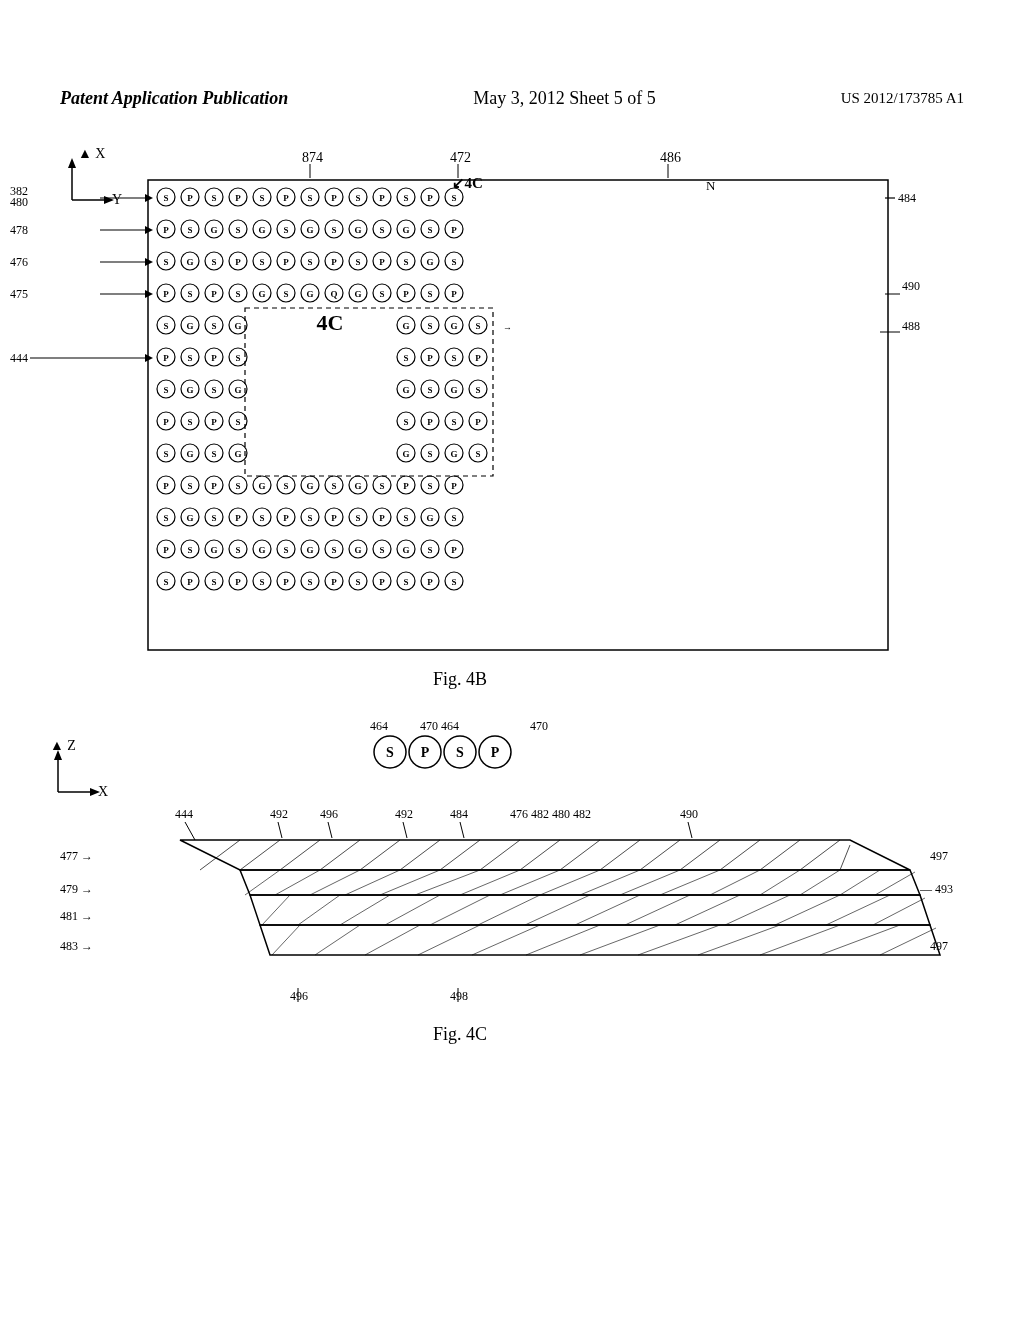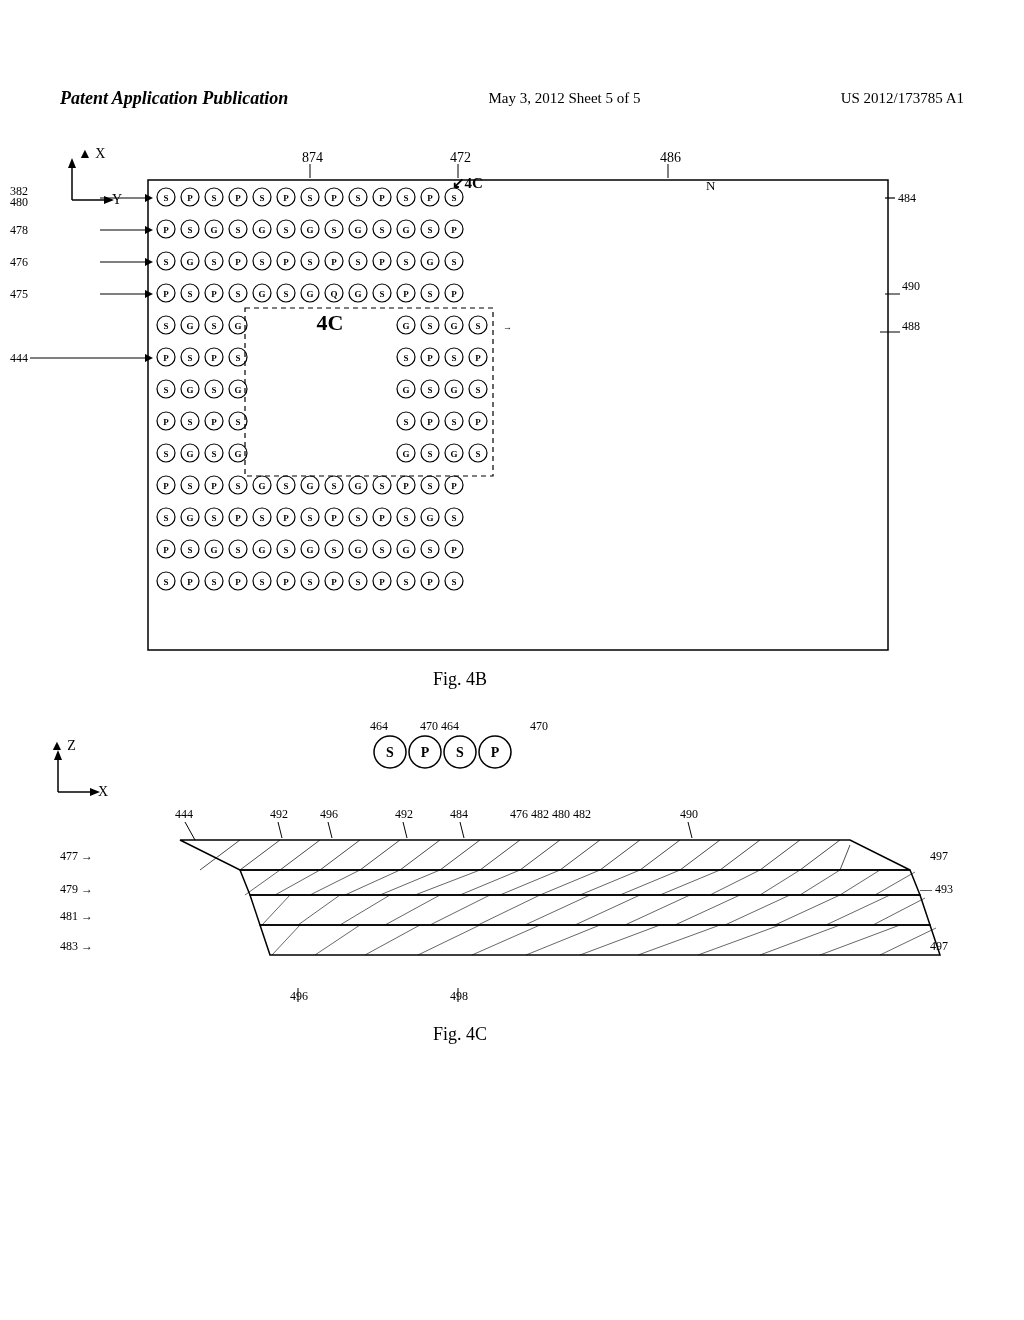--- a/index.html
+++ b/index.html
@@ -23,21 +23,21 @@
       align-items: center;
       padding: 0 60px;
       margin-top: 48px;
     }
     .header-left {
       font-size: 18px;
       font-weight: bold;
       font-style: italic;
     }
     .header-center {
-      font-size: 15px;
+      font-size: 18px;
       text-align: center;
     }
     .header-right {
       font-size: 15px;
       text-align: right;
     }
 
     svg text {
       font-family: 'Times New Roman', Times, serif;
     }

